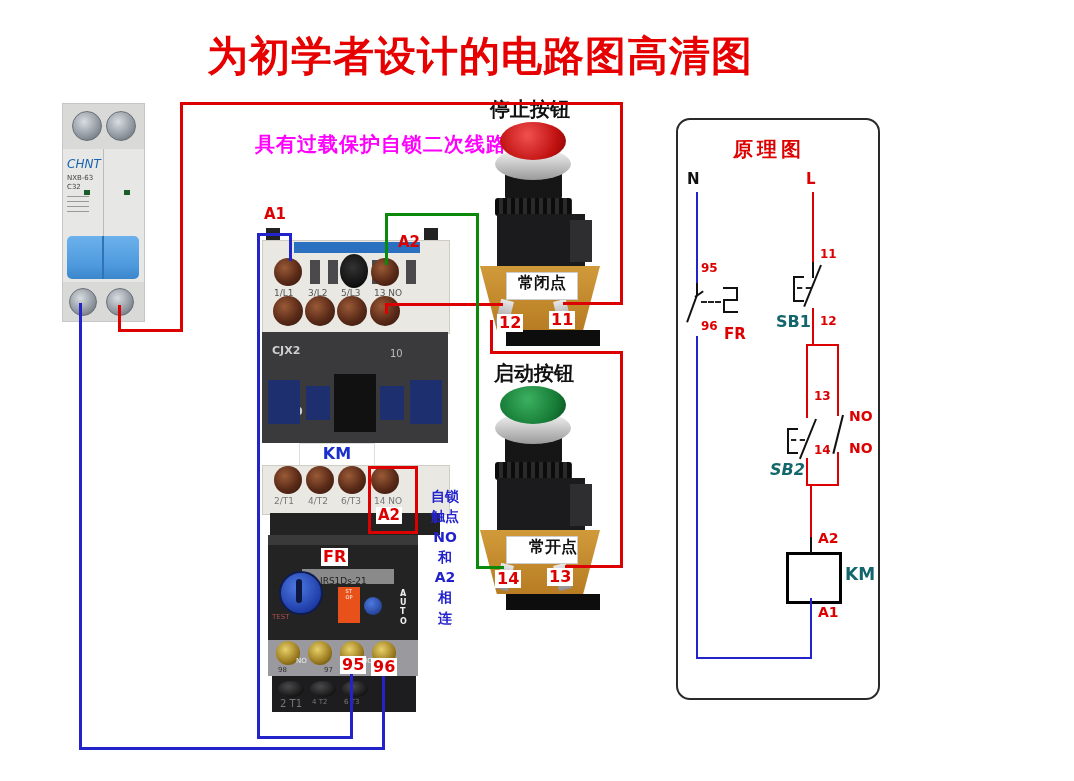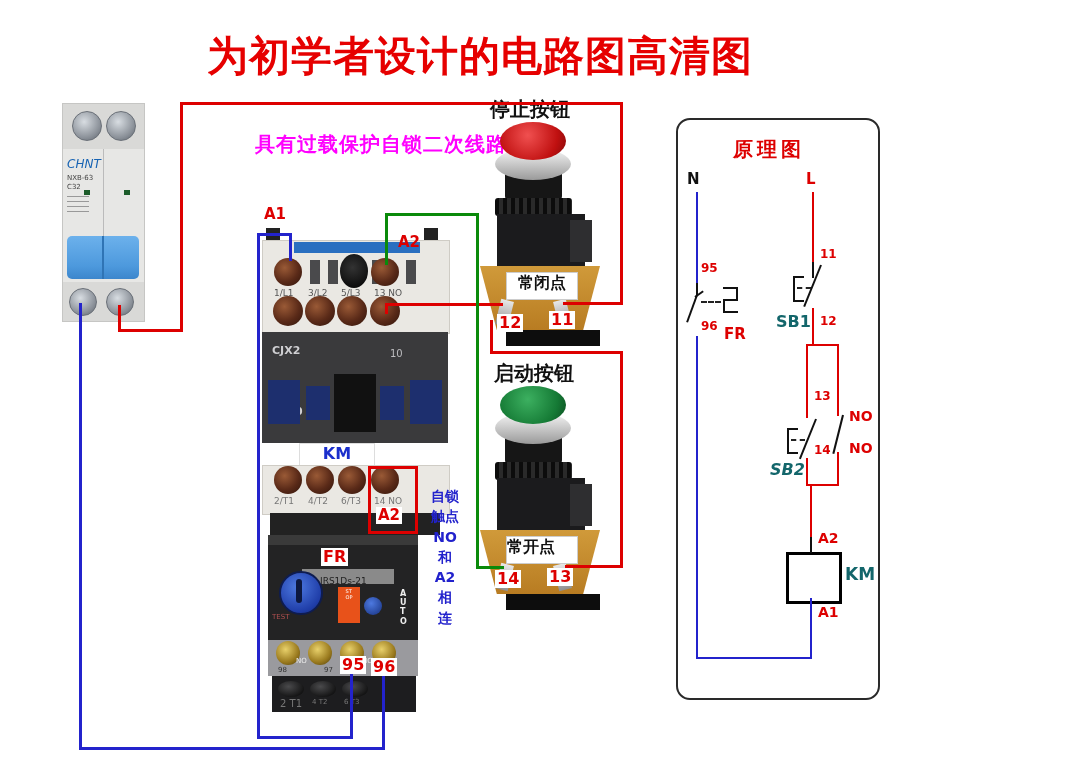--- a/index.html
+++ b/index.html
@@ -178,21 +178,21 @@
     <div class="abs" style="left:16px;top:0;font-size:20px;font-weight:bold;color:#111;">启动按钮</div>
     <div class="abs" style="left:22px;top:26px;width:66px;height:38px;border-radius:50%;background:radial-gradient(circle at 42% 35%, #3cb060, #157a35 65%, #0a4a1e);z-index:2;"></div>
     <div class="abs" style="left:17px;top:52px;width:76px;height:32px;border-radius:50%;background:linear-gradient(#f8f8f8, #9a9a9a);z-index:1;"></div>
     <div class="abs" style="left:27px;top:74px;width:57px;height:30px;background:#161616;border-radius:4px;"></div>
     <div class="abs" style="left:17px;top:102px;width:77px;height:18px;background:repeating-linear-gradient(90deg,#0c0c0c 0 4px,#2a2a2a 4px 8px);border-radius:3px;"></div>
     <div class="abs" style="left:19px;top:118px;width:88px;height:54px;background:#1b1b1d;"></div>
     <div class="abs" style="left:92px;top:124px;width:22px;height:42px;background:#2e2e30;"></div>
     <div class="abs" style="left:2px;top:170px;width:120px;height:64px;background:linear-gradient(#d09a3a,#b87c22);clip-path:polygon(0 0,100% 0,86% 100%,14% 100%);"></div>
     <div class="abs" style="left:20px;top:204px;width:13px;height:26px;background:linear-gradient(#e8e8e8,#909090);transform:rotate(14deg);"></div>
     <div class="abs" style="left:78px;top:204px;width:13px;height:26px;background:linear-gradient(#e8e8e8,#909090);transform:rotate(-14deg);"></div>
-    <div class="abs" style="left:28px;top:176px;width:70px;height:26px;background:#fff;border:1px solid #ccc;text-align:left;z-index:3;font-family:Liberation Serif, serif;">
+    <div class="abs" style="left:28px;top:176px;width:70px;height:26px;background:#fff;border:1px solid #ccc;text-align:right;z-index:3;font-family:Liberation Serif, serif;">
       <span style="font-size:16px;font-weight:bold;color:#111;">常开点</span>
     </div>
     <div class="abs" style="left:28px;top:234px;width:94px;height:16px;background:#0d0d0d;"></div>
   </div>
   <div class="lbl" style="left:495px;top:570px;font-size:16px;">14</div>
   <div class="lbl" style="left:547px;top:568px;font-size:16px;">13</div>
 
   <div class="wire wr" style="left:118px;top:305px;width:3px;height:27px;"></div>
   <div class="wire wr" style="left:118px;top:329px;width:65px;height:3px;"></div>
   <div class="wire wr" style="left:180px;top:102px;width:3px;height:230px;"></div>

